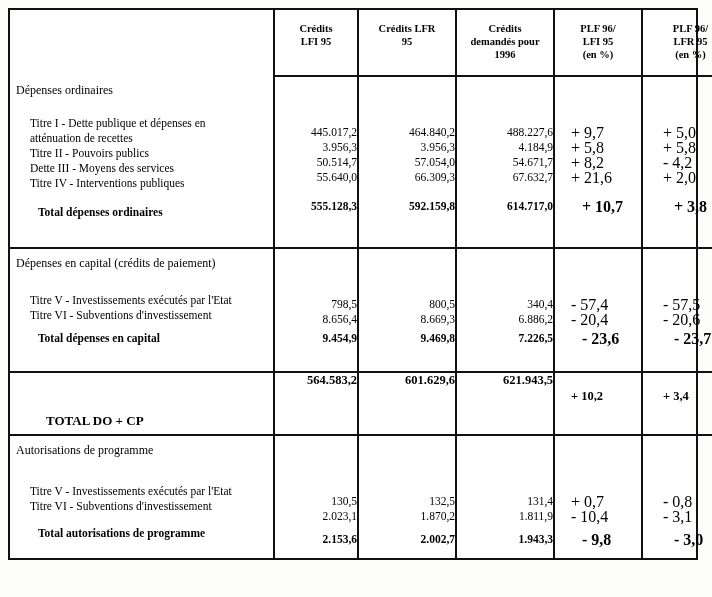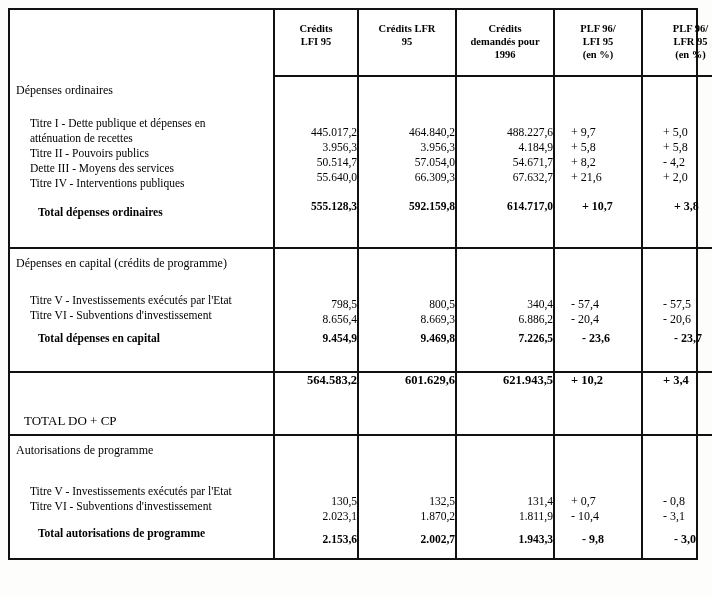--- a/index.html
+++ b/index.html
@@ -81,47 +81,47 @@
     line-height: 15px;
     padding-left: 20px;
     white-space: nowrap;
   }
   .rowlabel.total {
     font-weight: bold;
     padding-left: 28px;
     padding-top: 4px;
   }
   .rowlabel.grand {
-    font-weight: normal;
+    font-weight: bold;
     font-size: 13px;
-    padding-left: 14px;
+    padding-left: 36px;
     margin-top: 40px;
   }
   .num {
     text-align: right;
     padding-left: 14px;
     font-size: 11.5px;
     line-height: 15px;
     white-space: nowrap;
   }
   .num.total { font-weight: bold; padding-top: 4px; }
   .pct {
     text-align: left;
     padding-left: 16px;
-    font-size: 12px;
+    font-size: 16px;
     line-height: 15px;
     white-space: nowrap;
   }
   .pct.total { font-weight: bold; padding-top: 4px; margin-left: 11px; }
   .pct.wide { padding-left: 20px; }
 
   
   .grandband td { padding-top: 12px; padding-bottom: 12px; }
   .grandband .num { font-weight: bold; font-size: 12.5px; }
-  .grandband .pct { font-weight: bold; font-size: 12.5px; }
+  .grandband .pct { font-weight: bold; font-size: 12.5px; margin-top: 16px; }
 </style>
 </head>
 <body>
 
 <div id="sheet">
   <div class="table-frame">
     <table class="fin">
       <colgroup>
         <col class="c-label">
         <col class="c-num">
@@ -219,21 +219,21 @@
             <div class="pct wide">+ 5,8</div>
             <div class="pct wide">- 4,2</div>
             <div class="pct wide">+ 2,0</div>
             <div style="height:10px"></div>
             <div class="pct total wide">+ 3,8</div>
           </td>
         </tr>
 
         <tr>
           <td class="hsep-b">
-            <div class="sec-title">Dépenses en capital (crédits de programme)</div>
+            <div class="sec-title">Dépenses en capital (crédits de paiement)</div>
             <div style="height:18px"></div>
             <div class="rowlabel">Titre V - Investissements exécutés par l'Etat</div>
             <div class="rowlabel">Titre VI - Subventions d'investissement</div>
             <div style="height:4px"></div>
             <div class="rowlabel total">Total dépenses en capital</div>
             <div style="height:14px"></div>
           </td>
 
           <td class="vsep-l hsep-b">
             <div style="height:48px"></div>

